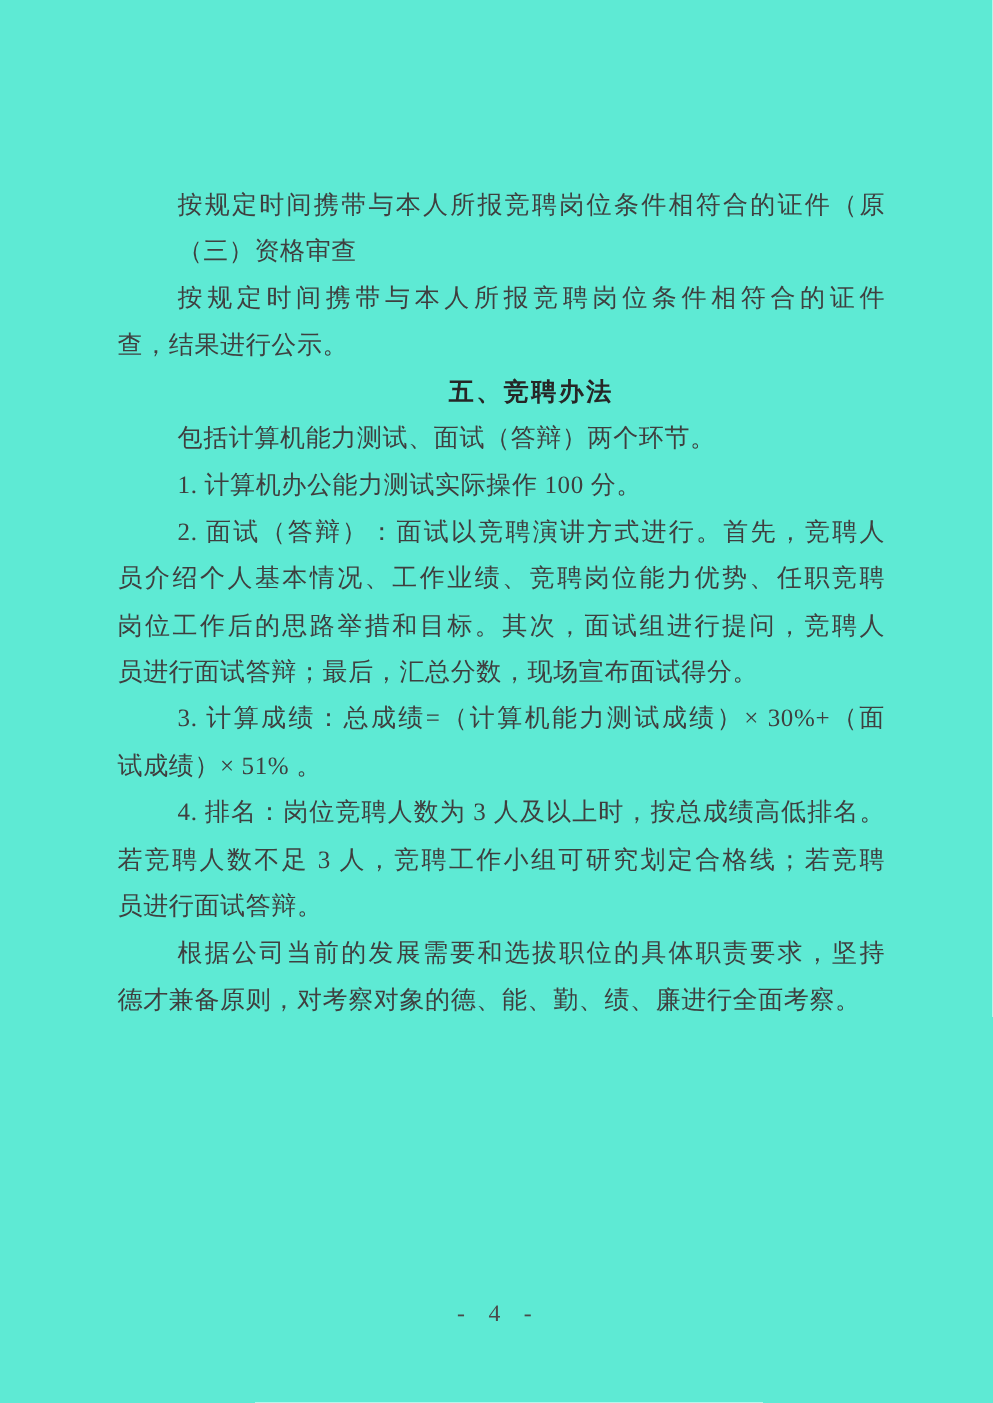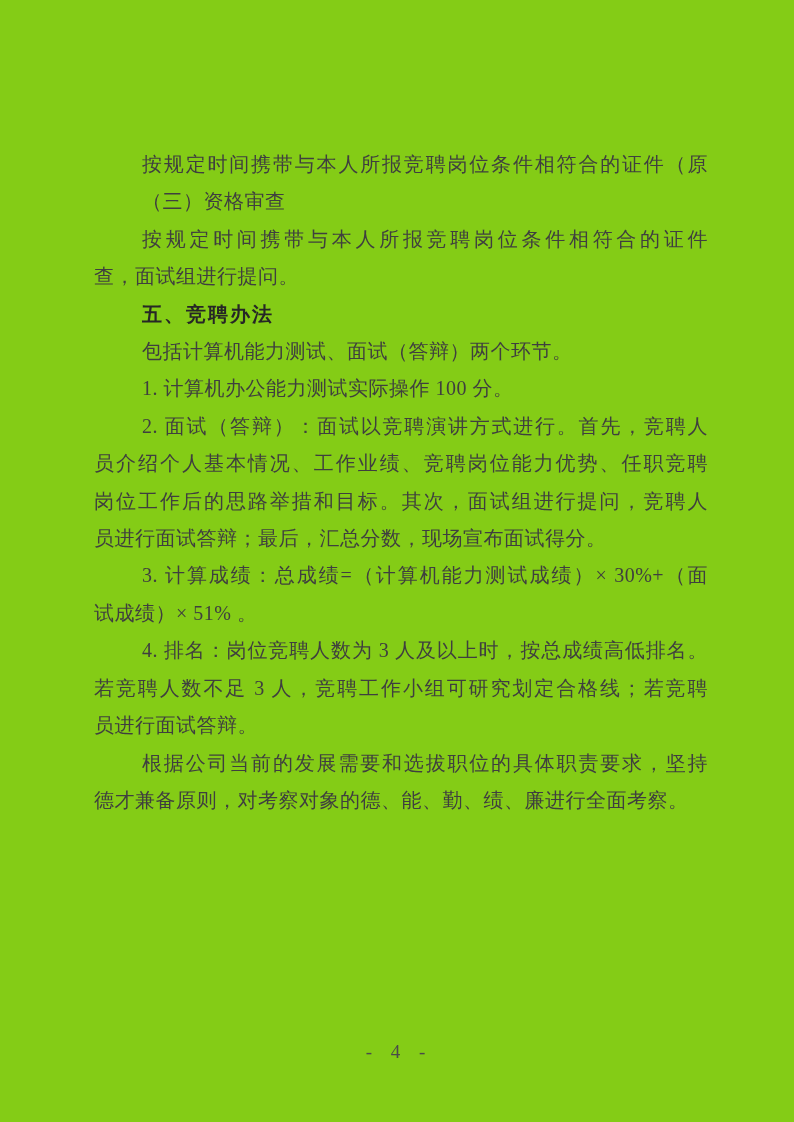--- a/index.html
+++ b/index.html
@@ -4,21 +4,21 @@
 <style>
   html, body {
     margin: 0;
     padding: 0;
     background: #ffffff;
   }
   .page {
     position: relative;
     width: 794px;
     height: 1122px;
-    background: #84cc16;
+    background: #5eead4;
     overflow: hidden;
     font-family: "Liberation Serif", "DejaVu Serif", serif;
     color: #3f3f3f;
   }
   .content {
     position: absolute;
     left: 94px;
     top: 146px;
     width: 614px;
     font-size: 20px;
@@ -40,20 +40,21 @@
     white-space: normal;
     text-align: justify;
     text-align-last: justify;
     text-justify: inter-character;
   }
   .paragraph.heading .line {
     font-family: "Liberation Sans", "DejaVu Sans", sans-serif;
     font-weight: 700;
     color: #262626;
     letter-spacing: 2px;
+    text-align: center;
   }
   .footer {
     position: absolute;
     left: 0;
     right: 0;
     top: 1038px;
     height: 28px;
     line-height: 28px;
     text-align: center;
     font-size: 19px;
@@ -68,21 +69,21 @@
 <div class="page">
   <div class="content" id="doc-content">
       <div class="paragraph body">
         <div class="line indent full">按规定时间携带与本人所报竞聘岗位条件相符合的证件（原</div>
       </div>
       <div class="paragraph body">
         <div class="line indent">（三）资格审查</div>
       </div>
       <div class="paragraph body">
         <div class="line indent full">按规定时间携带与本人所报竞聘岗位条件相符合的证件</div>
-        <div class="line">查，面试组进行提问。</div>
+        <div class="line">查，结果进行公示。</div>
       </div>
       <div class="paragraph heading">
         <div class="line indent">五、竞聘办法</div>
       </div>
       <div class="paragraph body">
         <div class="line indent">包括计算机能力测试、面试（答辩）两个环节。</div>
       </div>
       <div class="paragraph body">
         <div class="line indent">1. 计算机办公能力测试实际操作 100 分。</div>
       </div>

